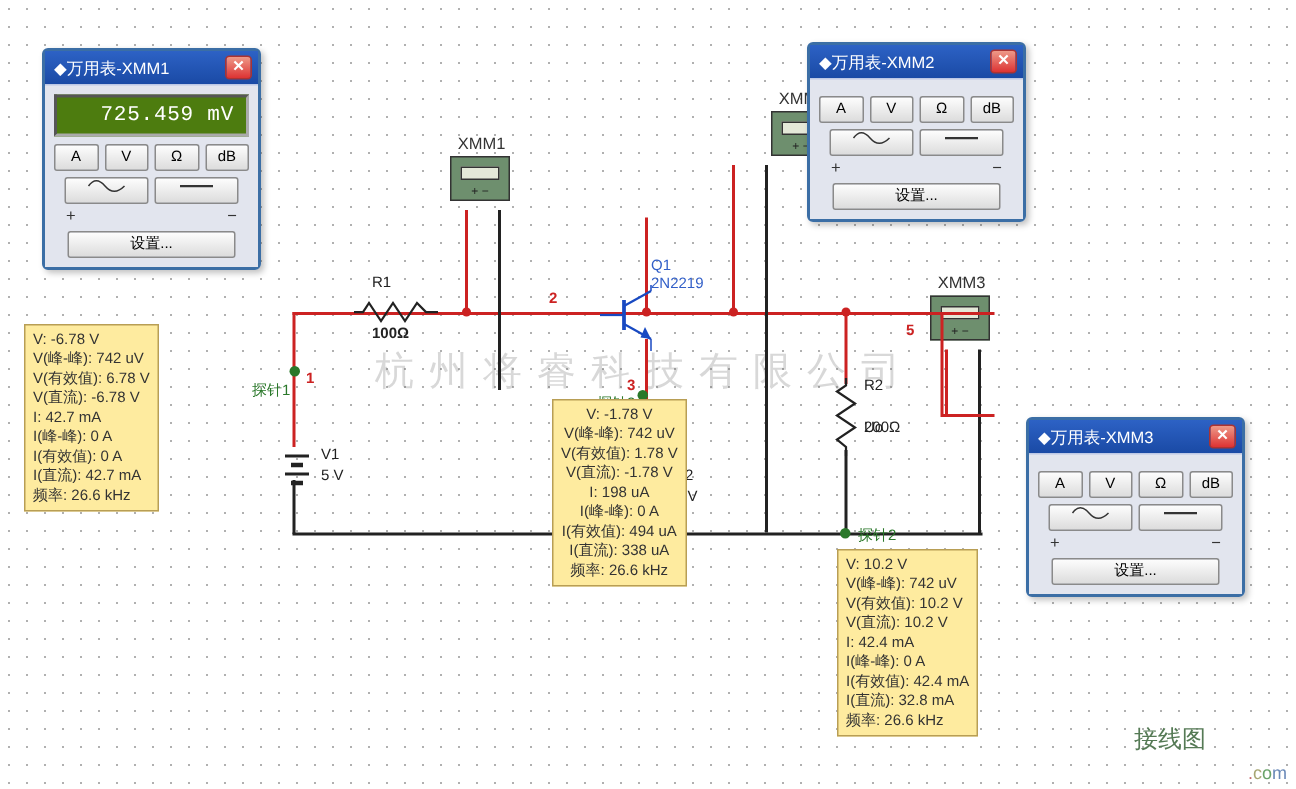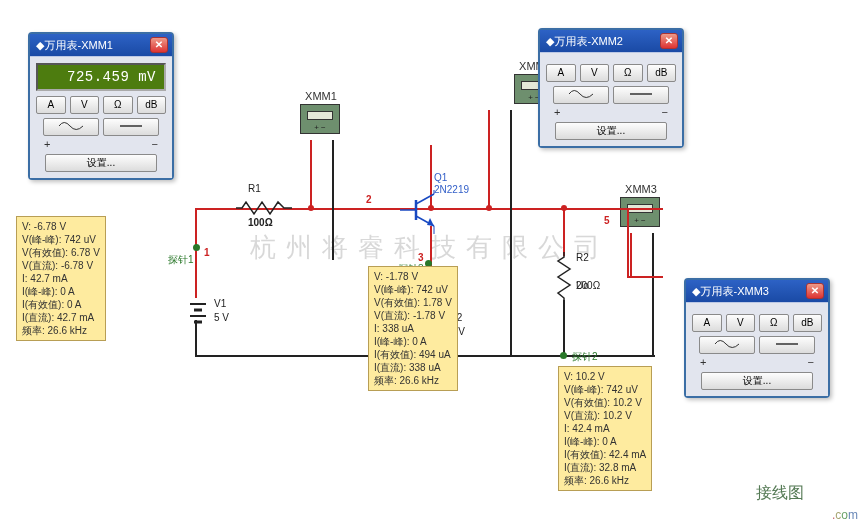--- a/index.html
+++ b/index.html
@@ -276,26 +276,26 @@
   <div>V: -6.78 V</div>
   <div>V(峰-峰): 742 uV</div>
   <div>V(有效值): 6.78 V</div>
   <div>V(直流): -6.78 V</div>
   <div>I: 42.7 mA</div>
   <div>I(峰-峰): 0 A</div>
   <div>I(有效值): 0 A</div>
   <div>I(直流): 42.7 mA</div>
   <div>频率: 26.6 kHz</div>
 </div>
-<div class="note" style="left:368px; top:266px;">
+<div class="note" style="left:368px; top:266px;text-align:center;">
   <div>V: -1.78 V</div>
   <div>V(峰-峰): 742 uV</div>
   <div>V(有效值): 1.78 V</div>
   <div>V(直流): -1.78 V</div>
-  <div>I: 338 uA</div>
+  <div>I: 198 uA</div>
   <div>I(峰-峰): 0 A</div>
   <div>I(有效值): 494 uA</div>
   <div>I(直流): 338 uA</div>
   <div>频率: 26.6 kHz</div>
 </div>
 <div class="note" style="left:558px; top:366px;">
   <div>V: 10.2 V</div>
   <div>V(峰-峰): 742 uV</div>
   <div>V(有效值): 10.2 V</div>
   <div>V(直流): 10.2 V</div>

